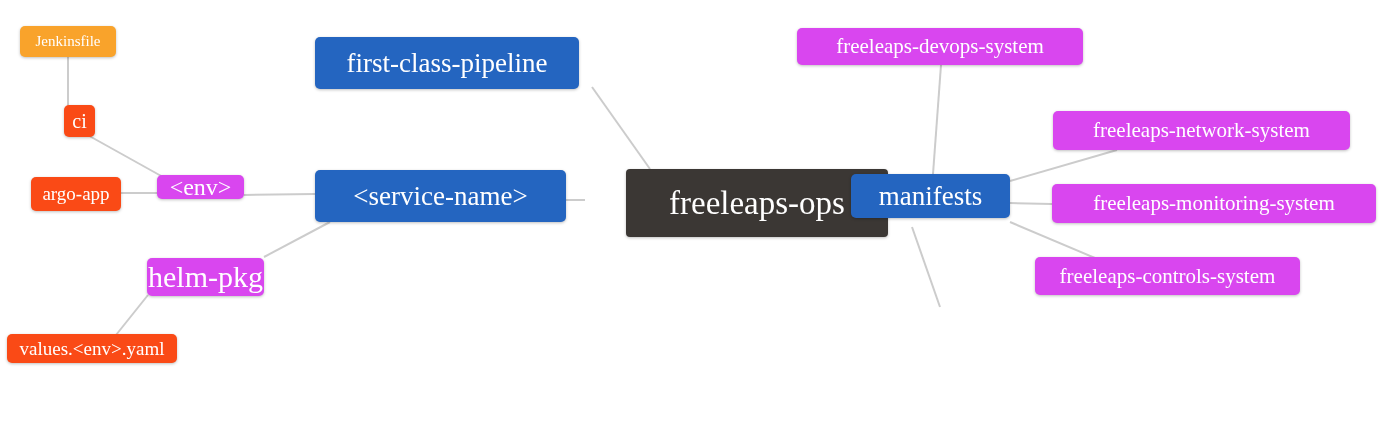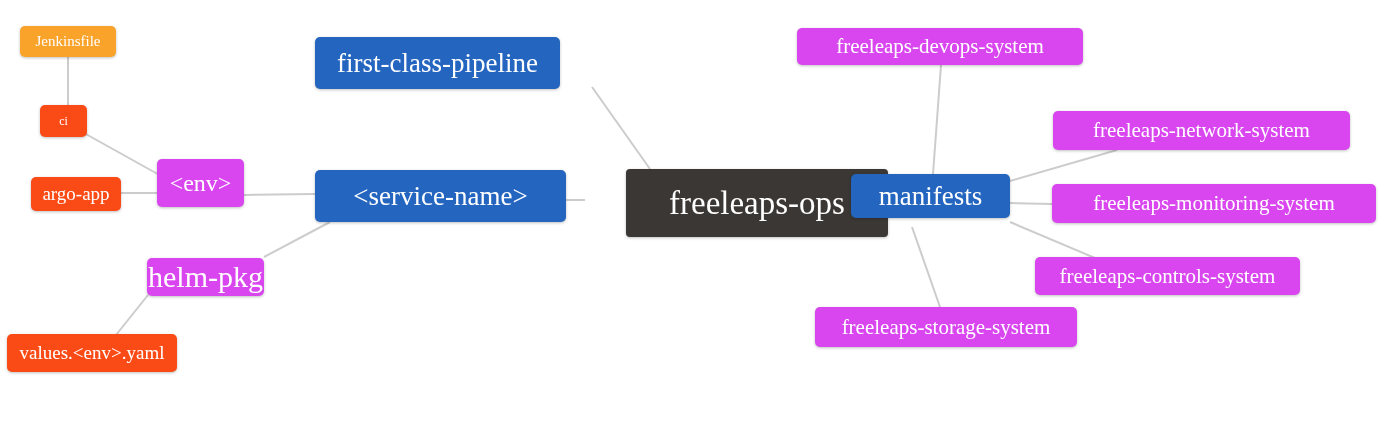--- a/index.html
+++ b/index.html
@@ -48,41 +48,40 @@
     <line x1="847" y1="202" x2="851" y2="202"></line>
     <line x1="941" y1="65" x2="933" y2="174"></line>
     <line x1="1010" y1="181" x2="1117" y2="150"></line>
     <line x1="1010" y1="203" x2="1052" y2="204"></line>
     <line x1="1010" y1="222" x2="1095" y2="258"></line>
     <line x1="912" y1="227" x2="940" y2="307"></line>
   </svg>
 
   <div class="node c-orange" style="left:20px; top:26px; width:96px; height:31px; font-size:15px;">Jenkinsfile</div>
 
-  <div class="node c-red" style="left:40px; top:105px; width:47px; height:32px; font-size:12px;">ci</div>
+  <div class="node c-red" style="left:64px; top:105px; width:31px; height:32px; font-size:20px;">ci</div>
 
   <div class="node c-red" style="left:31px; top:177px; width:90px; height:34px; font-size:19px;">argo-app</div>
 
-  <div class="node c-green" style="left:157px; top:159px; width:87px; height:48px; font-size:24px;">&lt;env&gt;</div>
+  <div class="node c-green" style="left:157px; top:175px; width:87px; height:24px; font-size:24px;">&lt;env&gt;</div>
 
   <div class="node c-green" style="left:147px; top:258px; width:117px; height:38px; font-size:30px;">helm-pkg</div>
 
-  <div class="node c-red" style="left:7px; top:334px; width:170px; height:38px; font-size:19px;">values.&lt;env&gt;.yaml</div>
+  <div class="node c-red" style="left:7px; top:334px; width:170px; height:29px; font-size:19px;">values.&lt;env&gt;.yaml</div>
 
-  <div class="node c-blue" style="left:315px; top:37px; width:245px; height:52px; font-size:27px;text-align:right;">first-class-pipeline</div>
+  <div class="node c-blue" style="left:315px; top:37px; width:264px; height:52px; font-size:27px;text-align:right;">first-class-pipeline</div>
 
   <div class="node c-blue" style="left:315px; top:170px; width:251px; height:52px; font-size:27px;">&lt;service-name&gt;</div>
 
   <div class="node c-dark" style="left:585px; top:169px; width:262px; height:68px; font-size:33px; border-radius:4px;margin-left:41px;">freeleaps-ops</div>
 
   <div class="node c-blue" style="left:851px; top:174px; width:159px; height:44px; font-size:27px;">manifests</div>
 
   <div class="node c-green" style="left:797px; top:28px; width:286px; height:37px; font-size:21px;">freeleaps-devops-system</div>
 
   <div class="node c-green" style="left:1052px; top:184px; width:324px; height:39px; font-size:21px;">freeleaps-monitoring-system</div>
 
   <div class="node c-green" style="left:1053px; top:111px; width:297px; height:39px; font-size:21px;">freeleaps-network-system</div>
 
   <div class="node c-green" style="left:1035px; top:257px; width:265px; height:38px; font-size:21px;">freeleaps-controls-system</div>
 
-  <div class="node c-green" style="left:815px; top:307px; width:262px; height:40px; font-size:21px;">freeleaps-storage-system</div>
 
 </div>
 
 </body></html>

